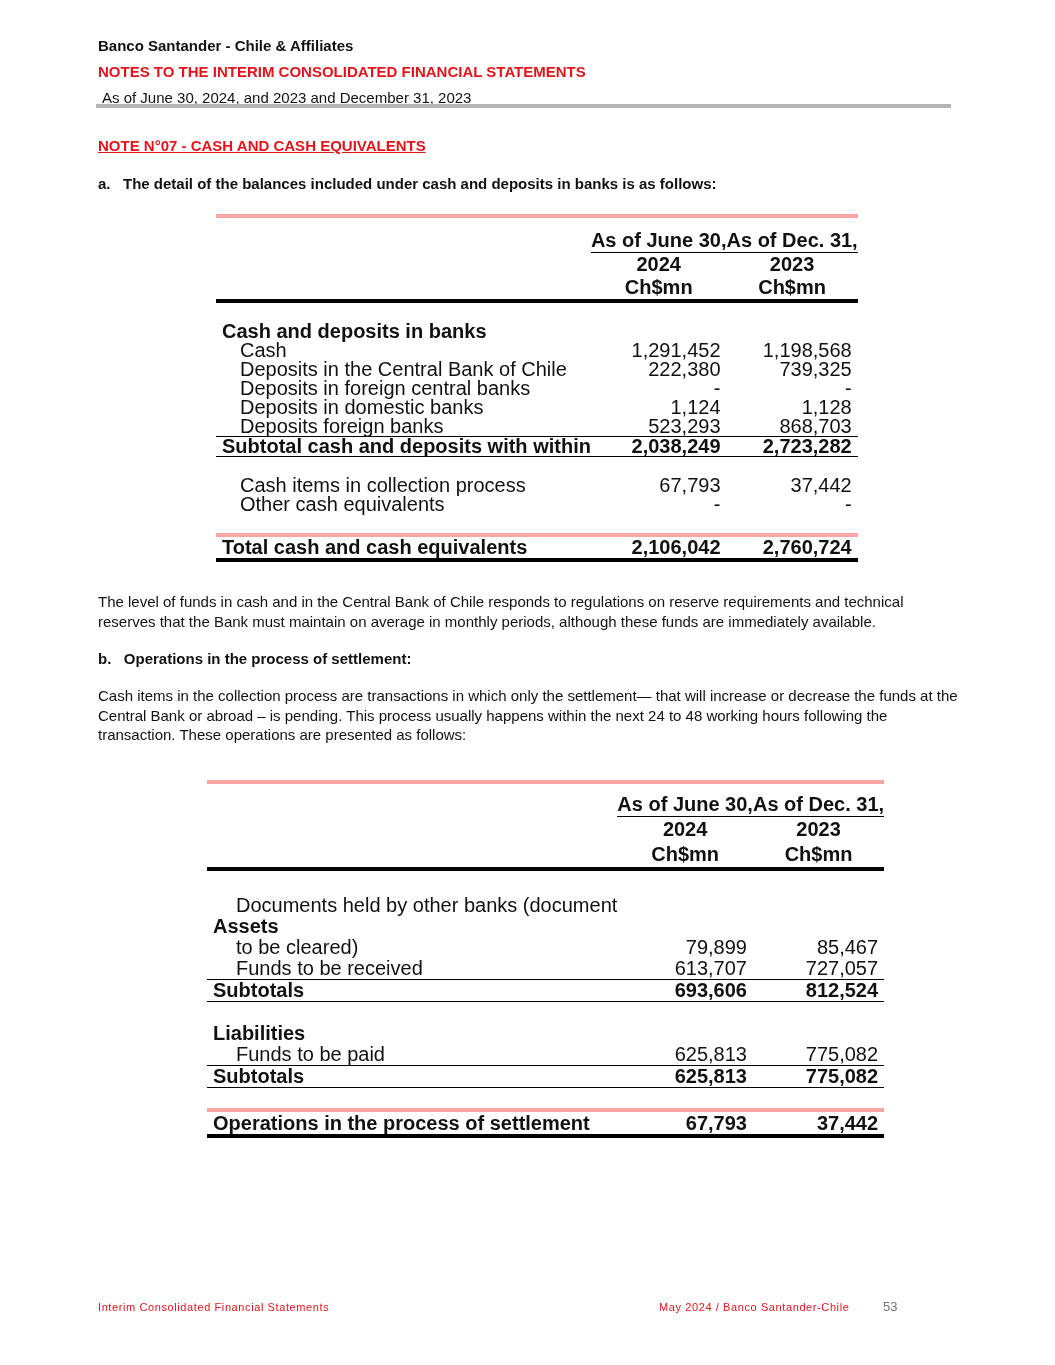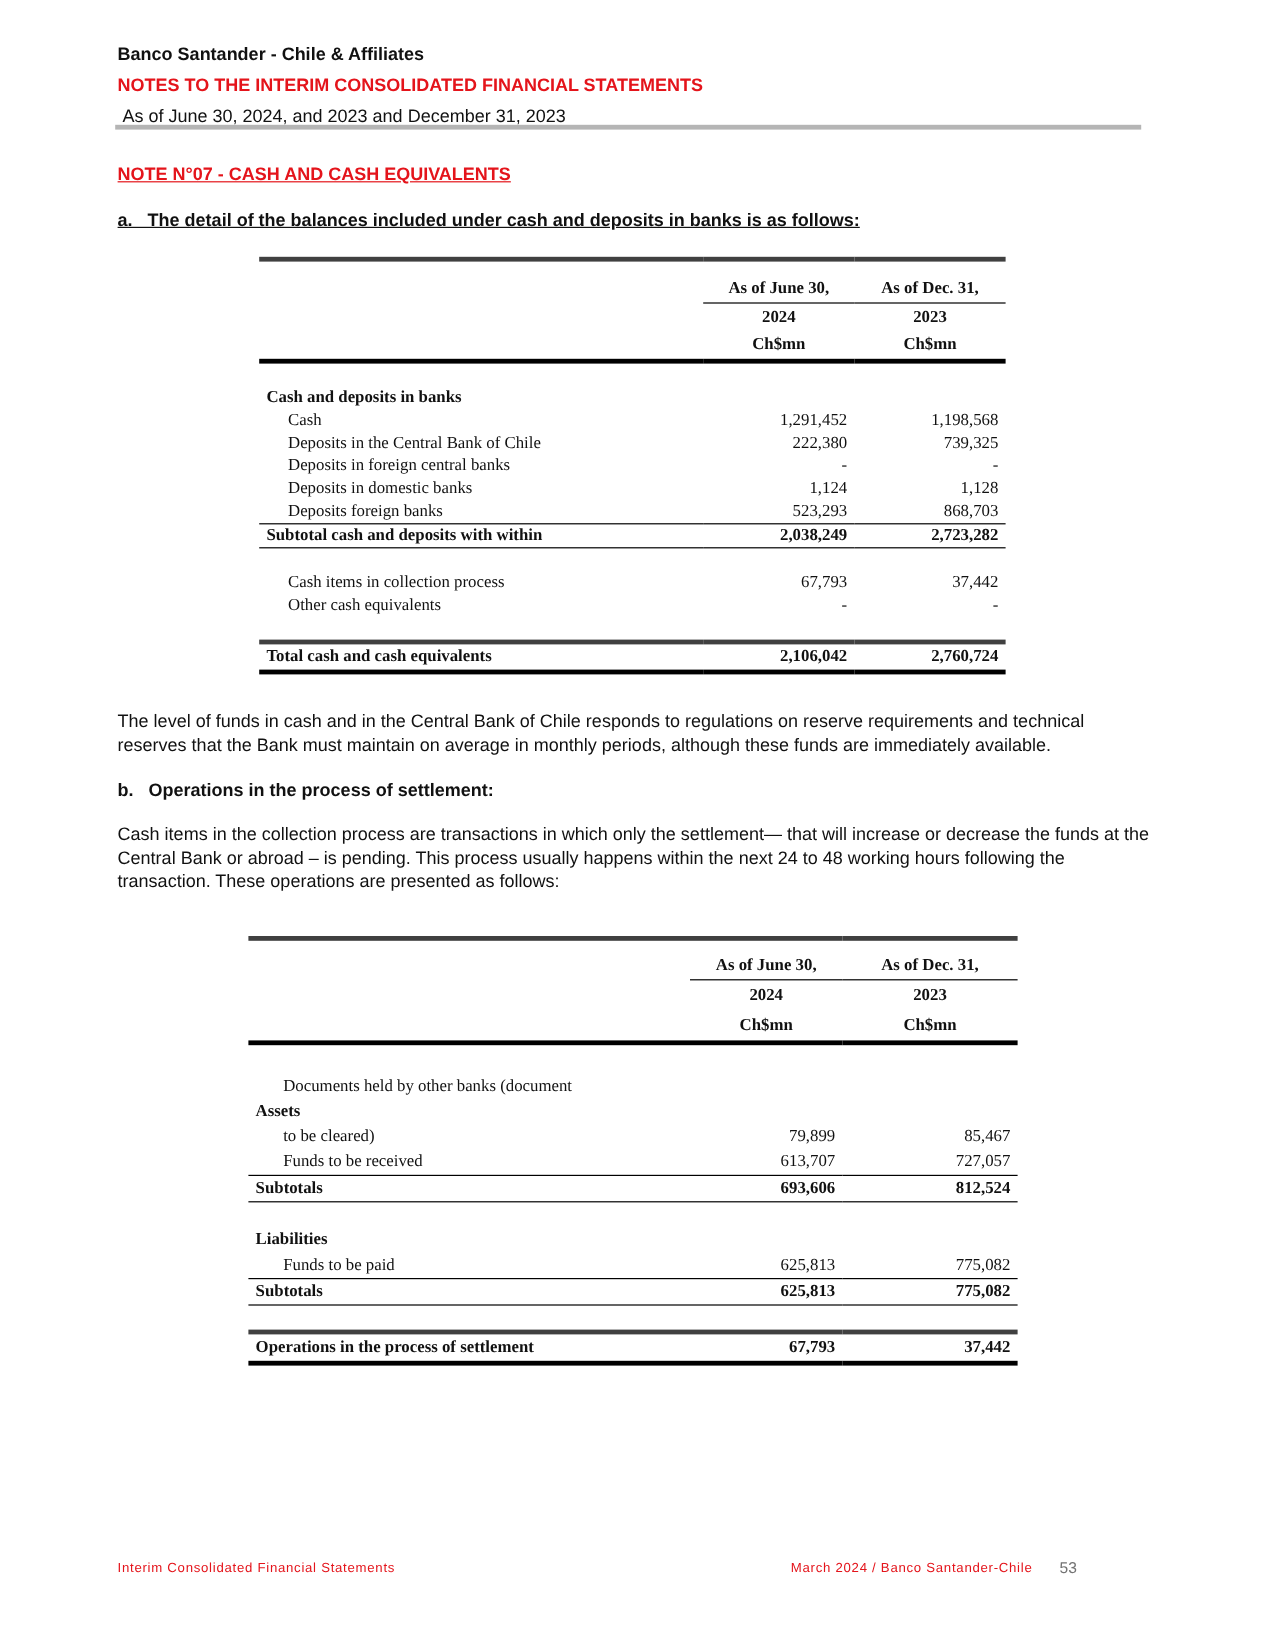--- a/index.html
+++ b/index.html
@@ -7,45 +7,45 @@
   .abs { position: absolute; }
   .hdr1 { left: 98px; top: 37px; font-size: 15px; font-weight: bold; color: #111; }
   .hdr2 { left: 98px; top: 63px; font-size: 15px; font-weight: bold; color: #e4141b; }
   .hdr3 { left: 102px; top: 89px; font-size: 15px; color: #111; }
   .hdr-rule { left: 96px; top: 104px; width: 855px; height: 4px; background: #b5b5b5; }
   .note-title { left: 98px; top: 137px; font-size: 15px; font-weight: bold; color: #e4141b; text-decoration: underline; }
   .sec-a { left: 98px; top: 175px; font-size: 15px; font-weight: bold; }
   .para { left: 98px; width: 865px; font-size: 15px; line-height: 19.5px; }
   .sec-b { left: 98px; top: 650px; font-size: 15px; font-weight: bold; }
 
-  table.fin { position: absolute; border-collapse: collapse; font-size: 14px; font-family: Liberation Serif, serif; }
+  table.fin { position: absolute; border-collapse: collapse; font-size: 20px; }
   table.fin td { padding: 0; height: 19px; line-height: 19px; white-space: nowrap; }
   .num { text-align: right; padding-right: 6px !important; margin-top: 28px; }
   .b { font-weight: bold; }
   .ind { padding-left: 24px !important; }
   .lbl { padding-left: 6px !important; }
   .colh { text-align: center; font-weight: bold; }
-  .top-thick { border-top: 4px solid #404040; }
+  .top-thick { border-top: 4px solid #fca5a5; }
   .bot-thick { border-bottom: 4px solid #000; }
   .bot-thin { border-bottom: 1px solid #000; }
 
   .footer-left { left: 98px; top: 1301px; font-size: 11px; color: #e4141b; letter-spacing: 0.6px; }
   .footer-right { left: 659px; top: 1301px; font-size: 11px; color: #e4141b; letter-spacing: 0.6px; }
   .footer-page { left: 883px; top: 1299px; font-size: 13px; color: #737373; }
 </style>
 </head>
 <body>
 
 <div class="abs hdr1">Banco Santander - Chile &amp; Affiliates</div>
 <div class="abs hdr2">NOTES TO THE INTERIM CONSOLIDATED FINANCIAL STATEMENTS</div>
 <div class="abs hdr3">As of June 30, 2024, and 2023 and December 31, 2023</div>
 <div class="abs hdr-rule"></div>
 
 <div class="abs note-title">NOTE N°07 - CASH AND CASH EQUIVALENTS</div>
-<div class="abs sec-a" style="white-space:pre;text-decoration:underline;">a.   The detail of the balances included under cash and deposits in banks is as follows:</div>
+<div class="abs sec-a" style="white-space:pre;">a.   The detail of the balances included under cash and deposits in banks is as follows:</div>
 
 <table class="fin" style="left:216px; top:214px; width:622px;">
   <colgroup>
       <col style="width:370px">
       <col style="width:126px">
       <col style="width:126px">
     </colgroup>
   <tbody>
       <tr class="top-thick">
     <td style="height:10px"></td>
@@ -223,14 +223,14 @@
       </tr>
   <tr class="top-thick bot-thick">
     <td class="b lbl" style="height:22px;">Operations in the process of settlement</td>
     <td class="b num">67,793</td>
     <td class="b num">37,442</td>
   </tr>
 </tbody>
   </table>
 
 <div class="abs footer-left">Interim Consolidated Financial Statements</div>
-<div class="abs footer-right">March 2024 / Banco Santander-Chile</div>
+<div class="abs footer-right">May 2024 / Banco Santander-Chile</div>
 <div class="abs footer-page">53</div>
 
 </body></html>

